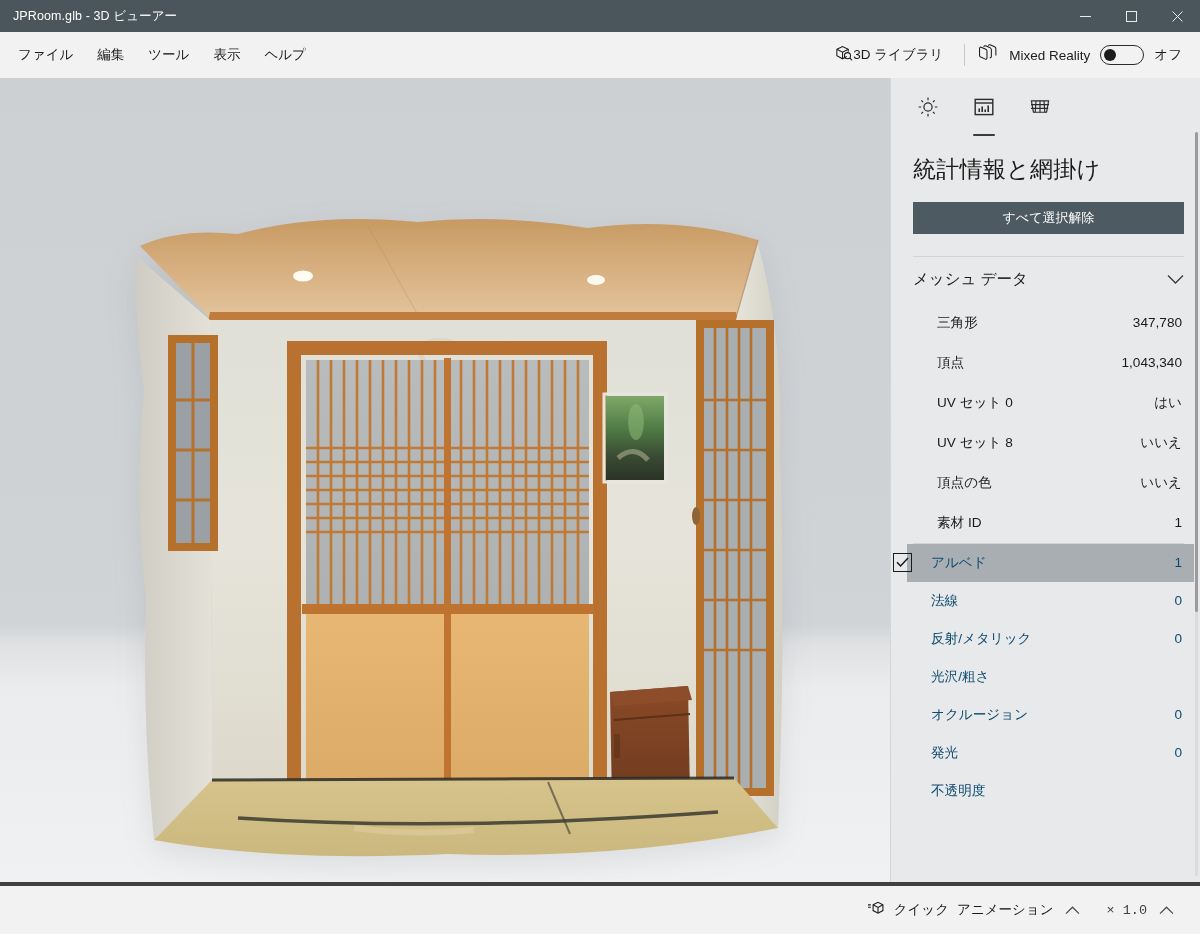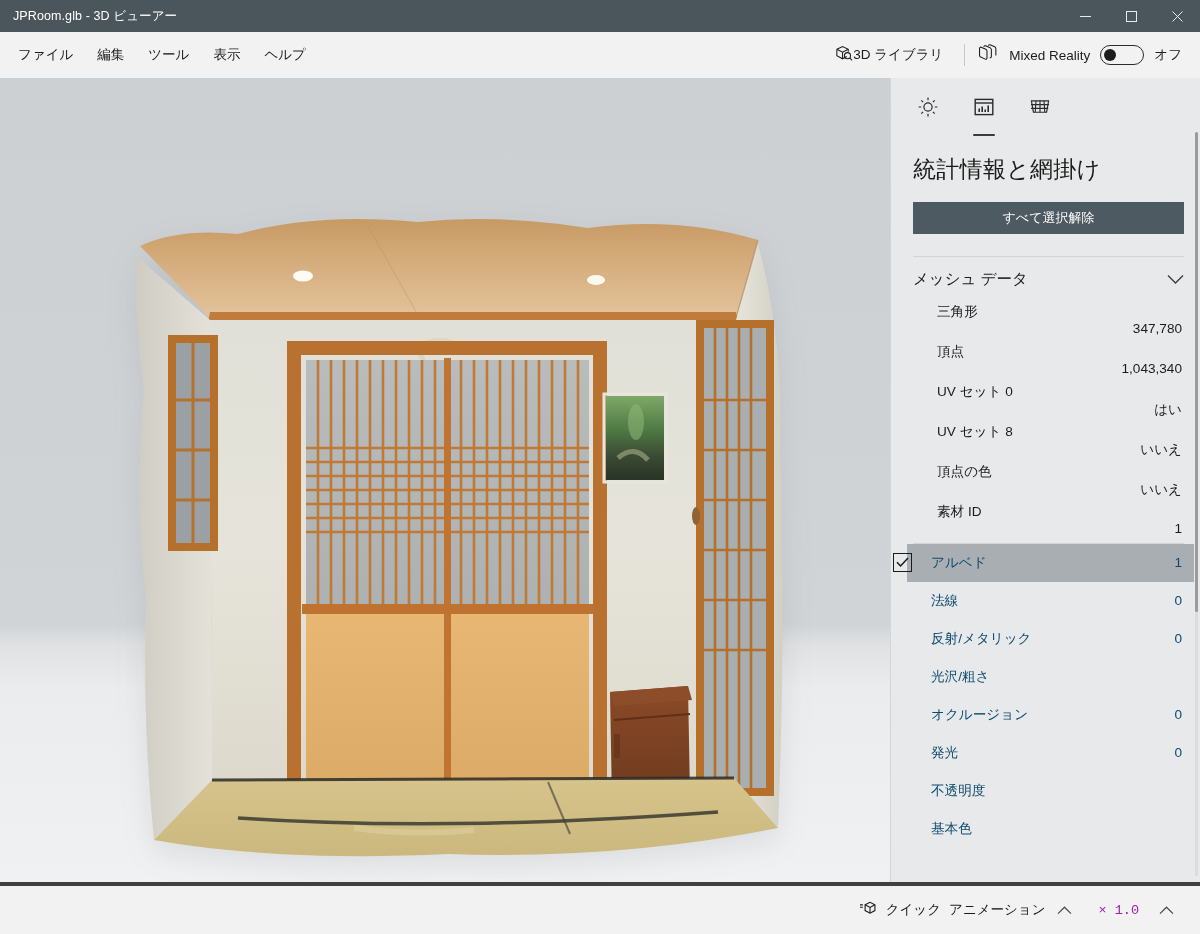--- a/index.html
+++ b/index.html
@@ -174,26 +174,25 @@
   .section.first { margin-top: 22px; }
 
   .section-head {
     display: flex; align-items: center; justify-content: space-between;
     height: 46px;
     font-size: 15.5px; color: #1b1b1b;
   }
   .chev { color: #3a3a3a; display: flex; align-items: center; }
 
   .row {
-    display: flex; 
+    display: flex; align-items: center;
     height: 40px;
     font-size: 13.6px; color: #1b1b1b;
     padding-left: 24px; padding-right: 2px;
     white-space: nowrap;
-    flex-direction: column;
   }
   .row .rv { margin-left: auto; font-size: 13.6px; color: #1b1b1b; }
 
   .texrow {
     display: flex; align-items: center;
     height: 38px;
     font-size: 13.6px; color: #0c4a6e;
     padding-left: 24px; padding-right: 2px;
     margin-left: -6px; margin-right: -10px;
     padding-right: 12px;
@@ -235,22 +234,22 @@
     font-family: Liberation Mono, monospace;
   }
   .bb-item {
     display: flex; align-items: center; gap: 8px;
     font-size: 13.5px; color: #1b1b1b;
     padding: 6px 6px; border-radius: 2px;
     white-space: nowrap;
   }
   .bb-chev { color: #555; display: flex; align-items: center; padding-left: 4px;}
   .bb-speed {
-    display: flex; align-items: center; gap: 16px;
-    font-size: 13.5px; color: #a21caf;
+    display: flex; align-items: center; gap: 8px;
+    font-size: 13.5px; color: #404040;
     padding: 6px 6px; margin-left: 14px; border-radius: 2px;
   }
 </style>
 </head>
 <body>
 
 <div id="app">
 
   <div class="titlebar">
     <div class="titlebar-text">JPRoom.glb - 3D ビューアー</div>
@@ -625,24 +624,20 @@
             <div class="texrow">
               <span>発光</span>
               <span class="rv">0</span>
             </div>
 
             <div class="texrow">
               <span>不透明度</span>
               <span class="rv"></span>
             </div>
 
-            <div class="texrow">
-              <span>基本色</span>
-              <span class="rv"></span>
-            </div>
           </div>
         </div>
 
         <div class="pscroll-track"></div>
         <div class="pscroll"></div>
       </div>
     </div>
   </div>
 
   <div class="bottombar">

